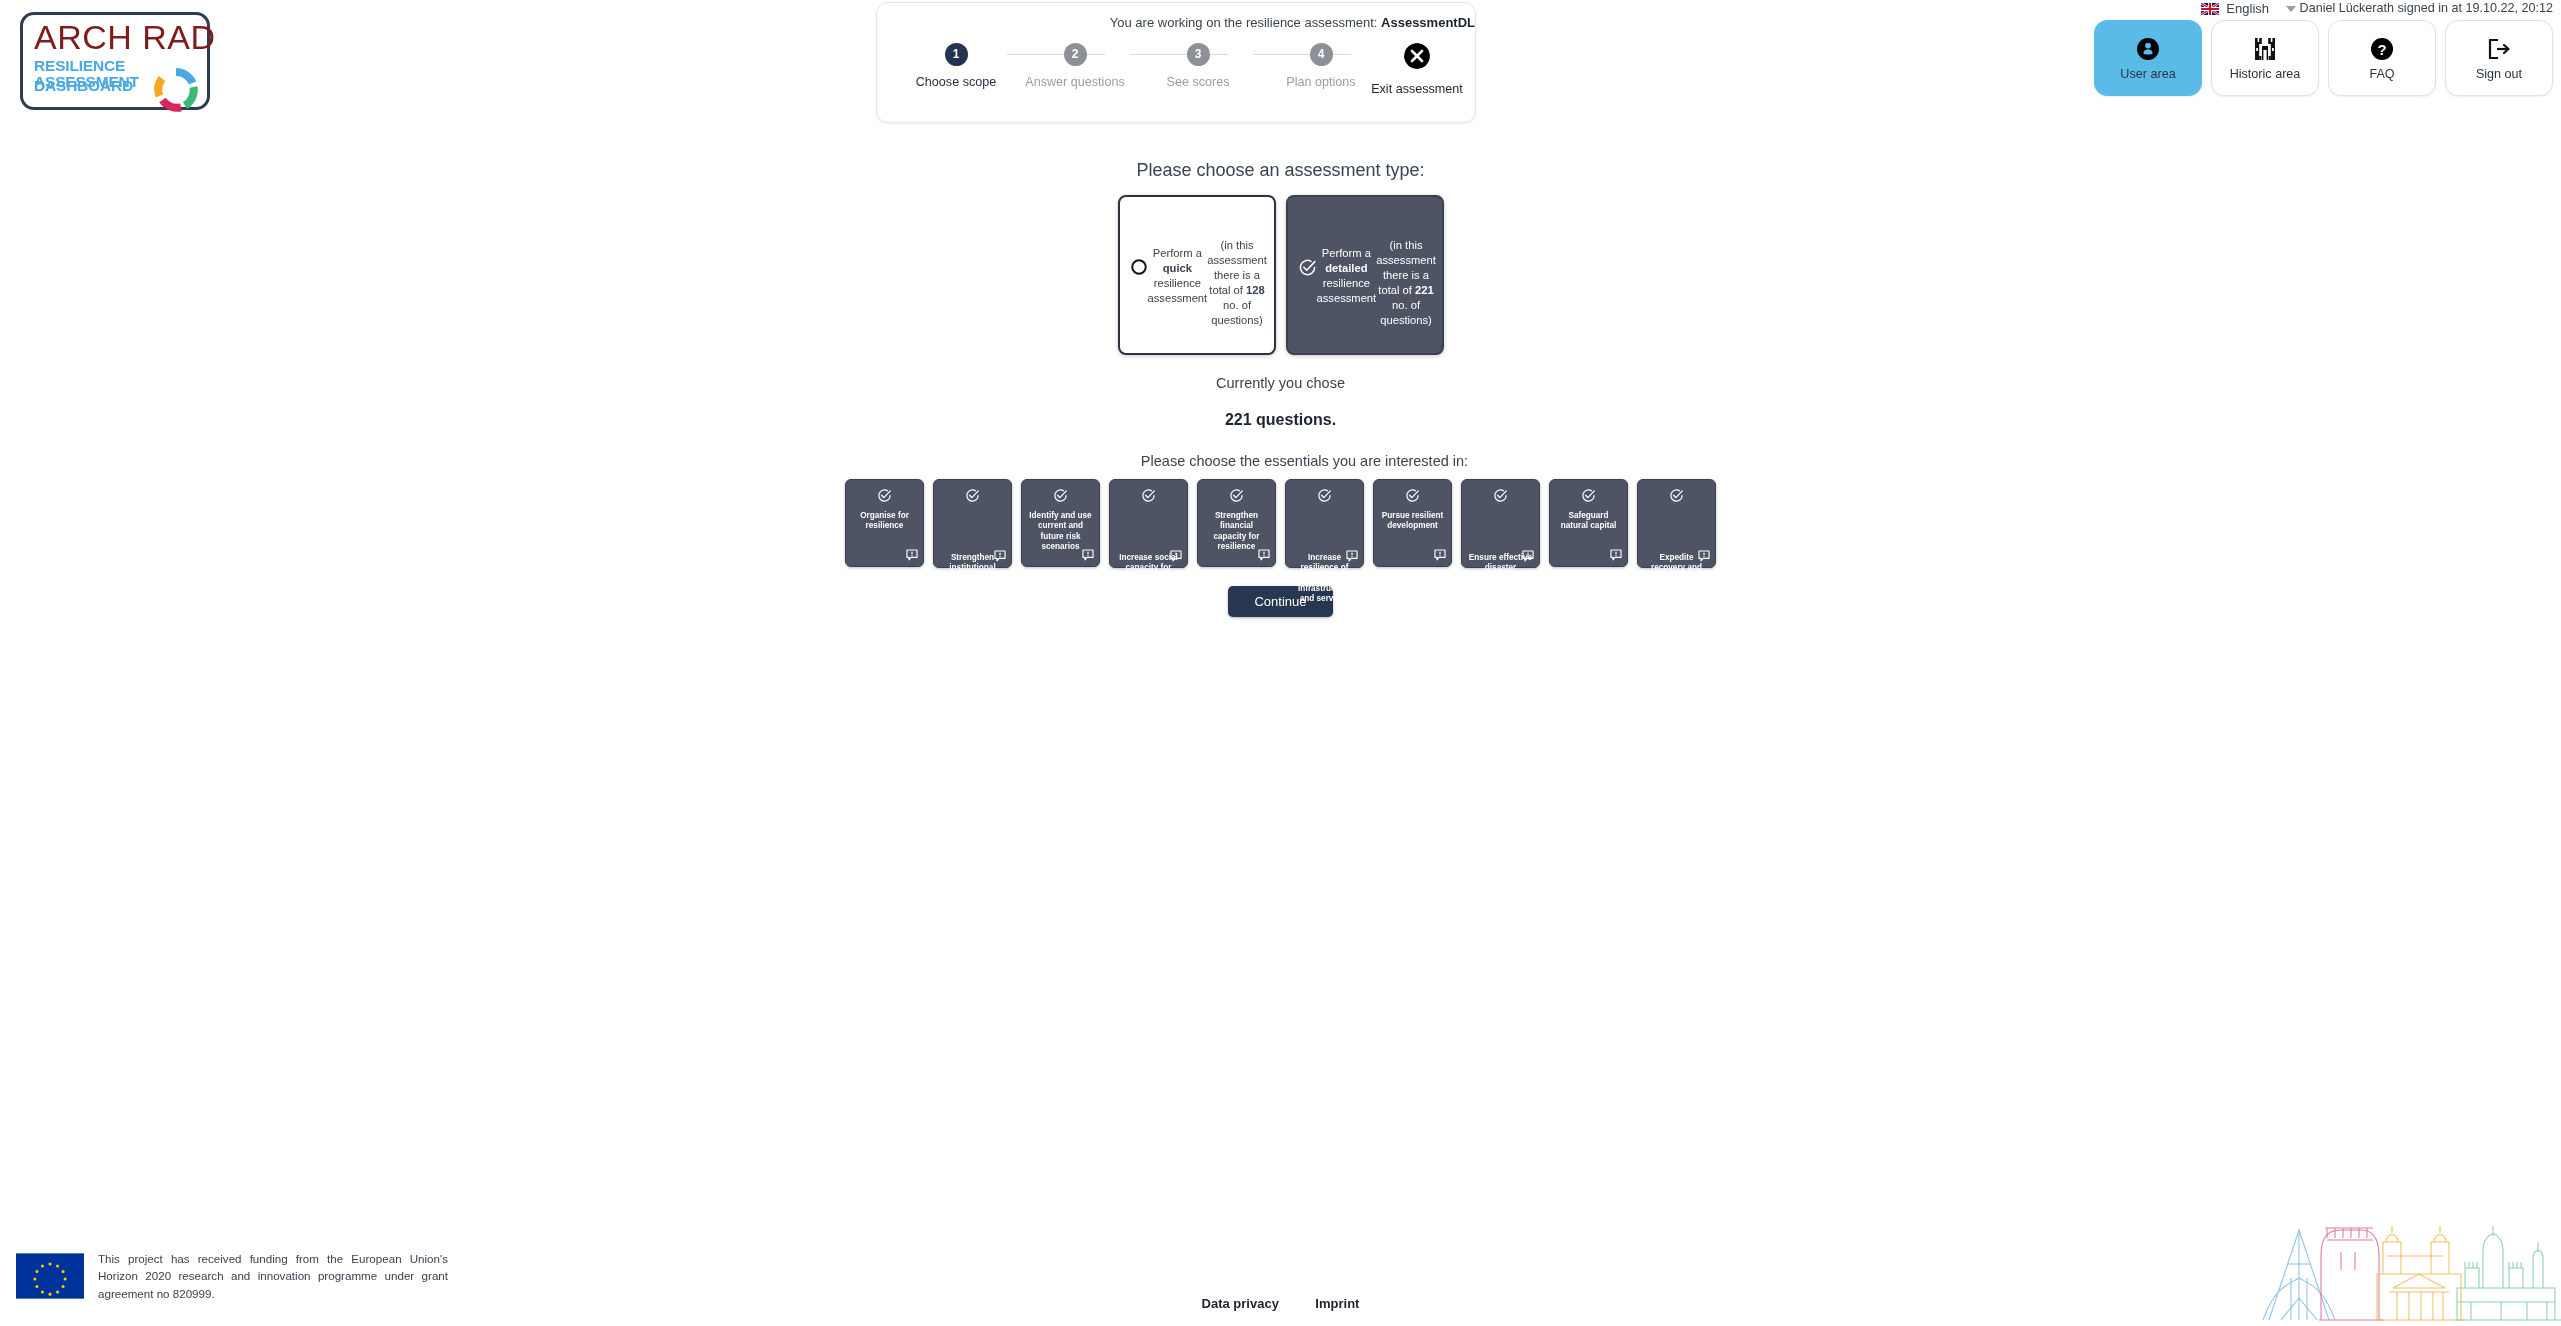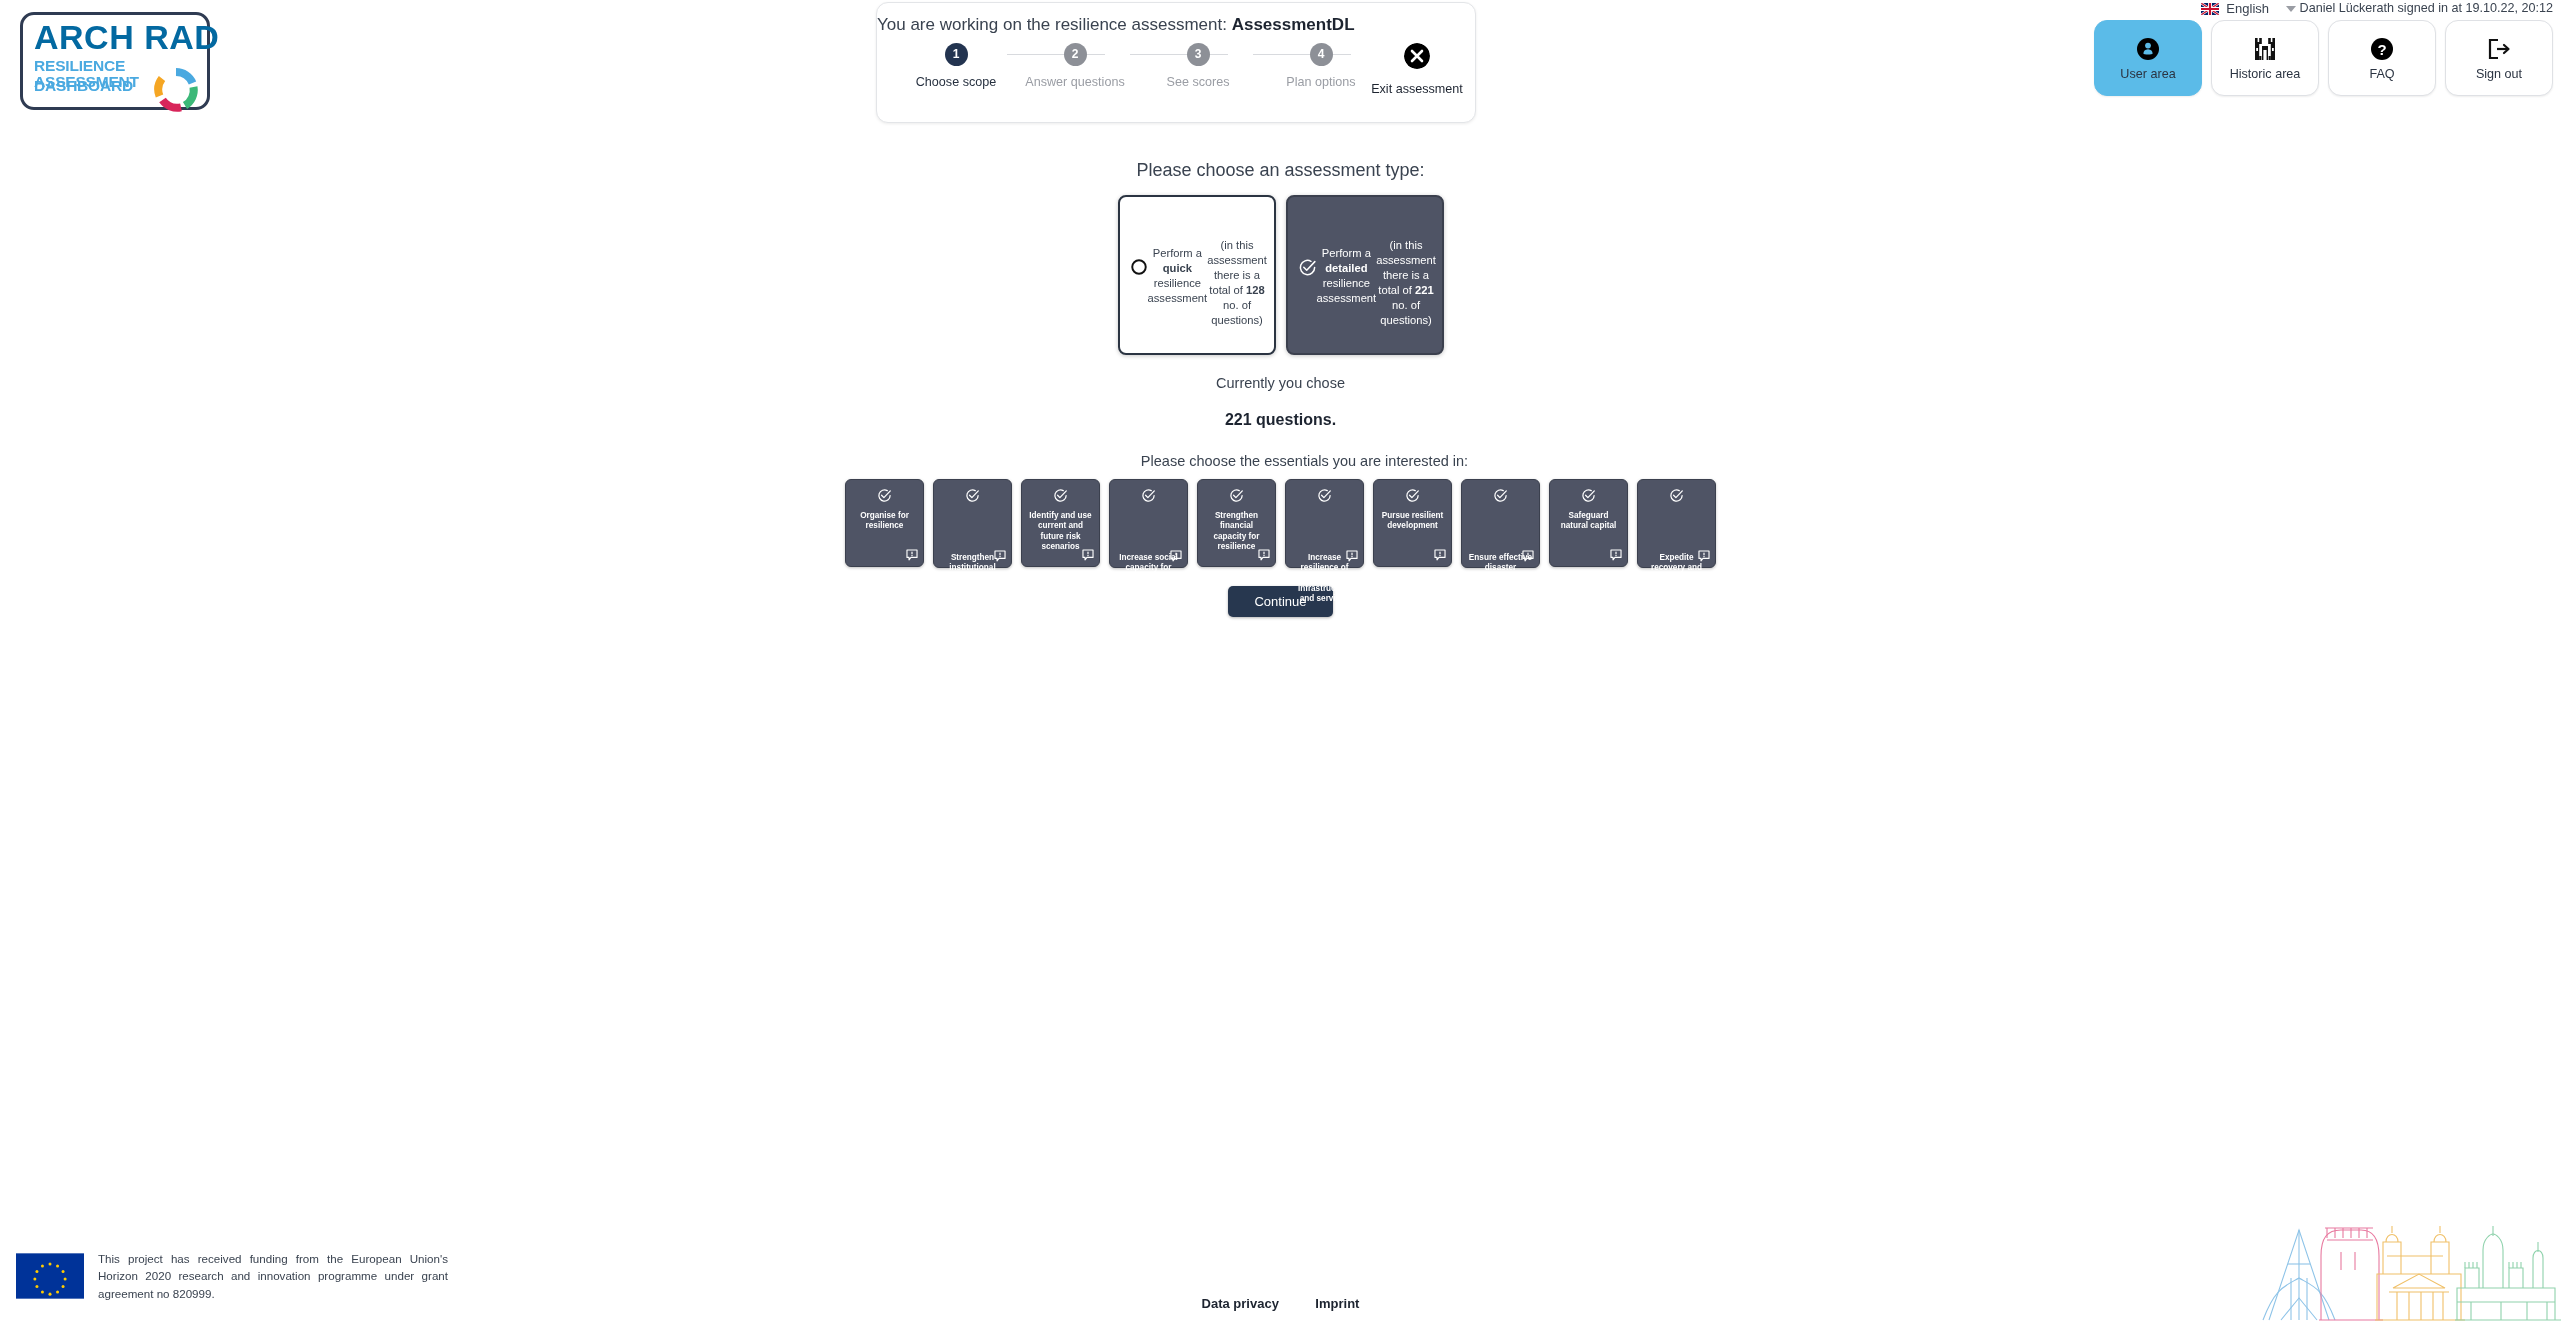--- a/index.html
+++ b/index.html
@@ -15,36 +15,36 @@
 
   
   .logo-wrap { position: absolute; left: 12px; top: 8px; width: 210px; height: 110px; }
   .logo-box {
     position: absolute; left: 8px; top: 4px;
     width: 190px; height: 98px;
     border: 3px solid #2f3b52; border-radius: 14px;
     background: #fff;
   }
   .logo-arch { position: absolute; left: 22px; top: 12px;
-    font-size: 34px; font-weight: 700; letter-spacing: 0.5px; color: #0369a1; line-height: 1; }
+    font-size: 34px; font-weight: 400; letter-spacing: 0.5px; color: #7f1d1d; line-height: 1; }
   .logo-sub1 { position: absolute; left: 22px; top: 50px;
     font-size: 15.5px; font-weight: 700; color: #4aa9e0; line-height: 1; letter-spacing: -0.2px;}
   .logo-sub2 { position: absolute; left: 22px; top: 70px;
     font-size: 15.5px; font-weight: 700; color: #4aa9e0; line-height: 1; letter-spacing: -0.2px;}
   .logo-ring { position: absolute; left: 140px; top: 58px; width: 48px; height: 48px; }
 
   
   .stepper {
     position: absolute; left: 876px; top: 2px;
     width: 600px; height: 121px;
     background: #fff; border: 1px solid #e3e5e8; border-radius: 12px;
     box-shadow: 0 1px 3px rgba(0,0,0,0.08);
   }
   .stepper-title { position: absolute; top: 12px; left: 0; width: 100%;
-    text-align: left; font-size: 17px; color: #3a4350; }
+    text-align: right; font-size: 13px; color: #3a4350; }
   .stepper-title b { font-weight: 700; color: #1d2430; }
   .steps { position: absolute; top: 40px; left: 0; width: 100%; height: 70px; }
   .step { position: absolute; top: 0; width: 120px; text-align: center; }
   .circ {
     width: 23px; height: 23px; border-radius: 50%;
     margin: 0 auto; color: #fff; font-size: 12px; font-weight: 700;
     line-height: 23px; text-align: center;
   }
   .circ.active { background: #233450; }
   .circ.idle   { background: #8d9097; }

